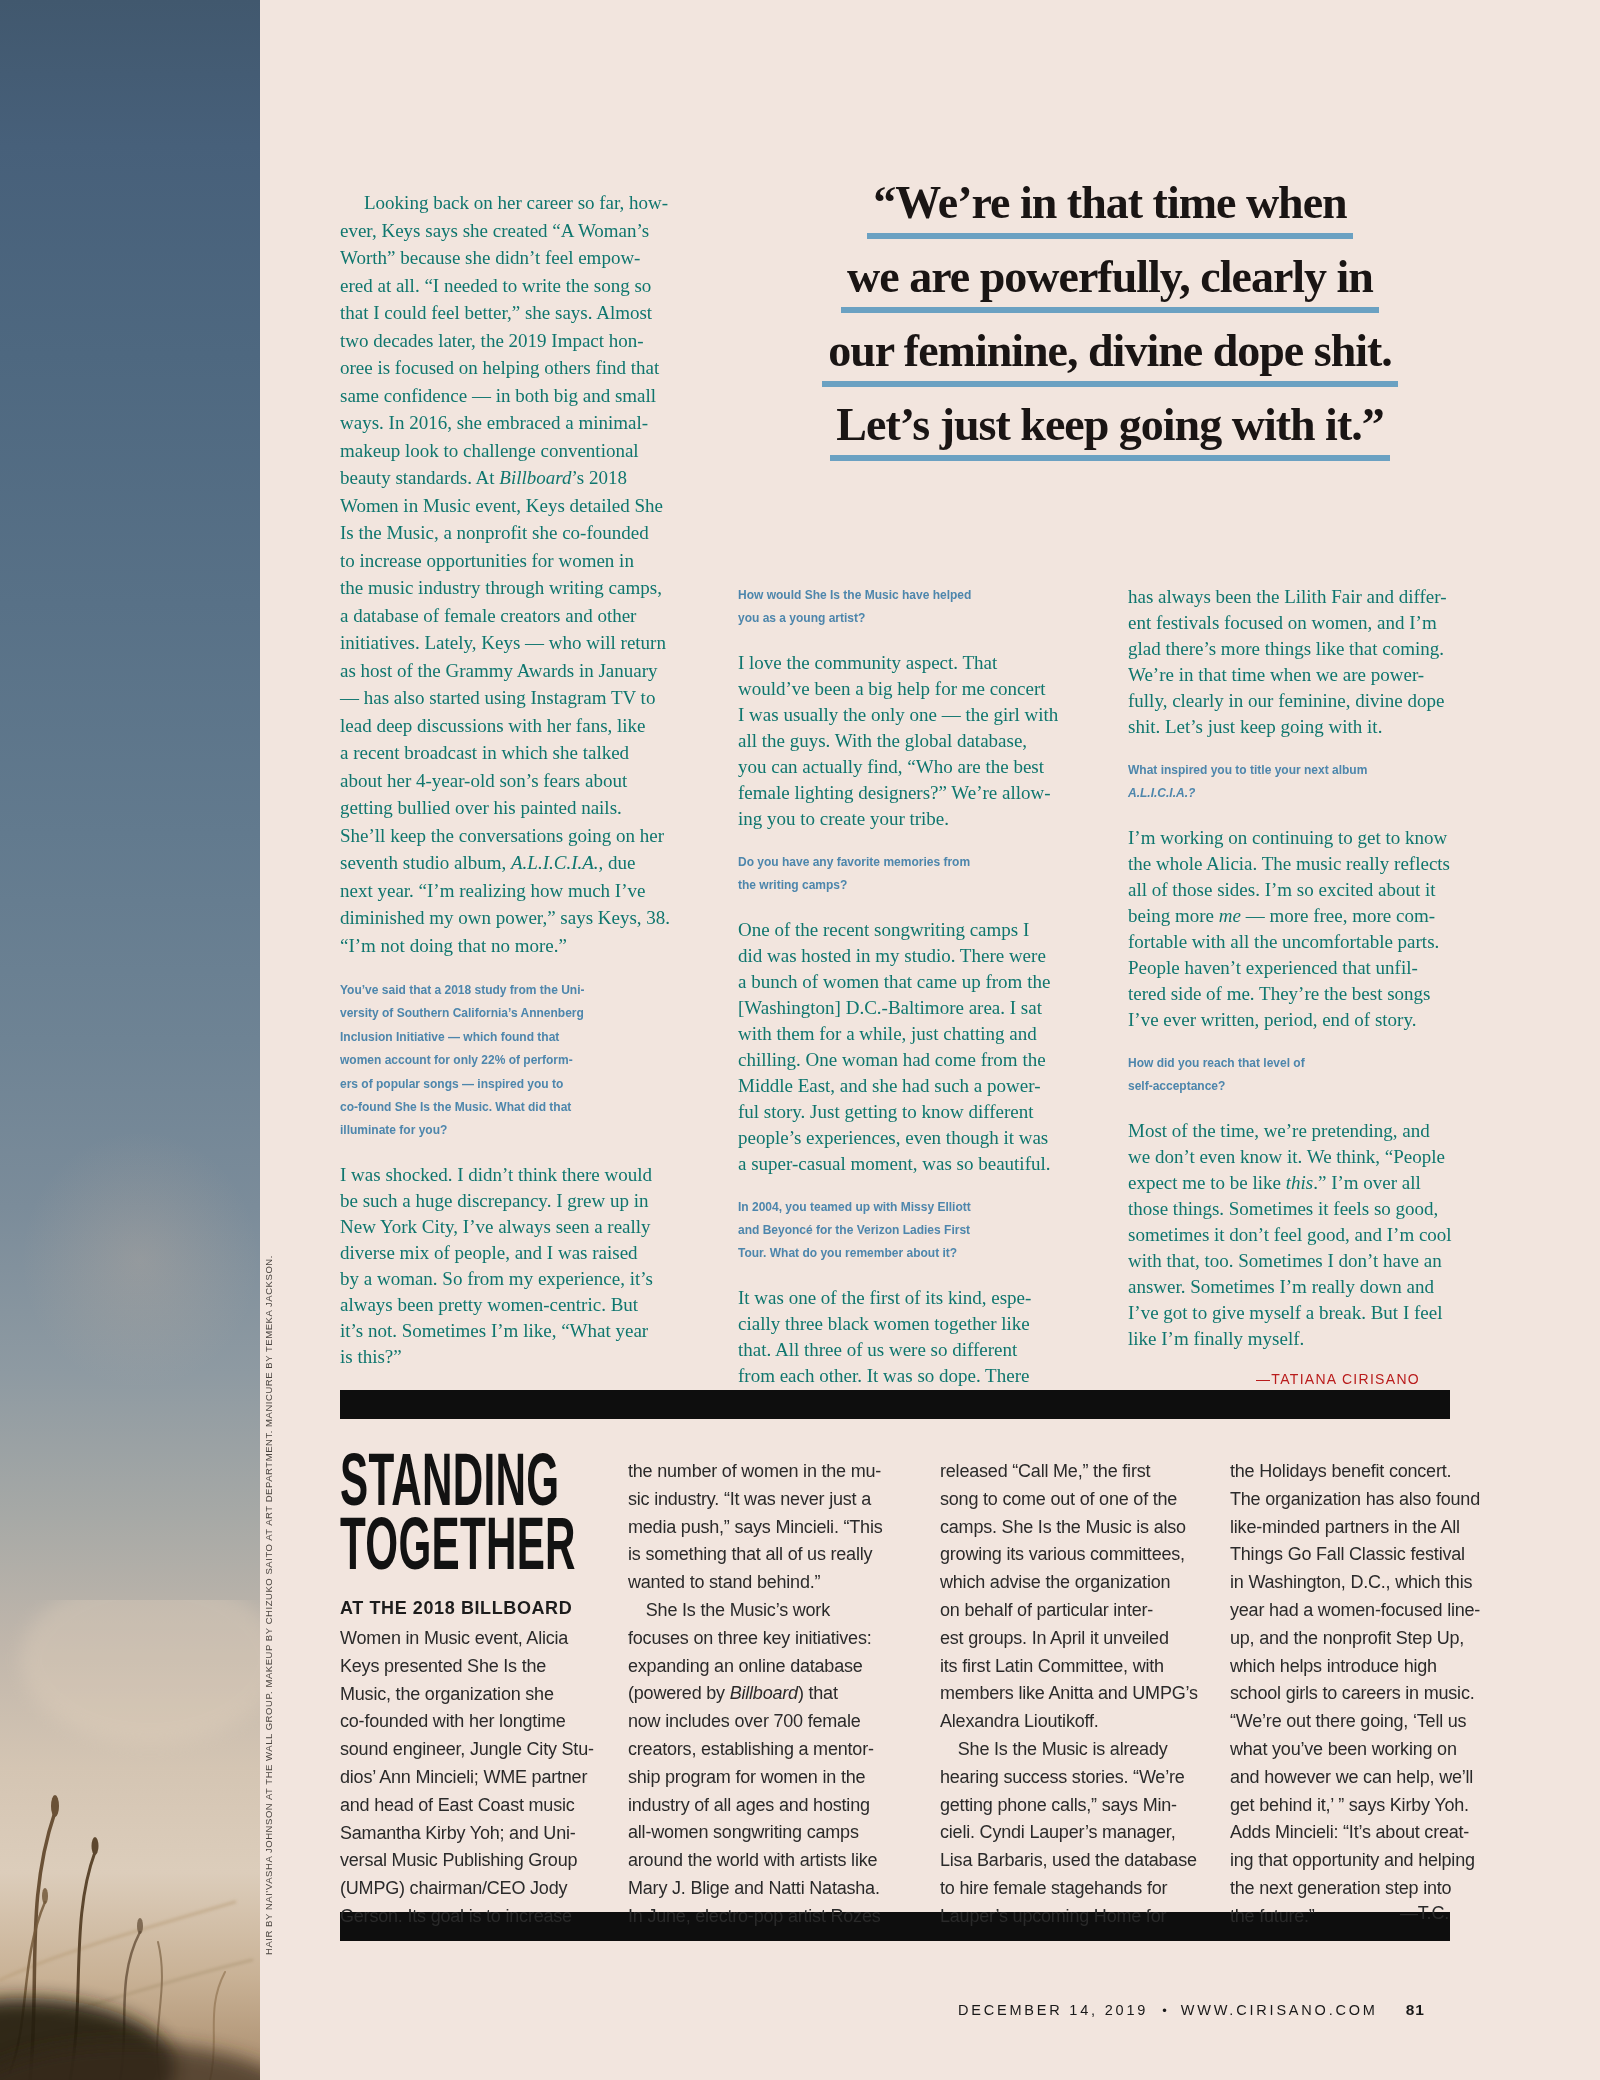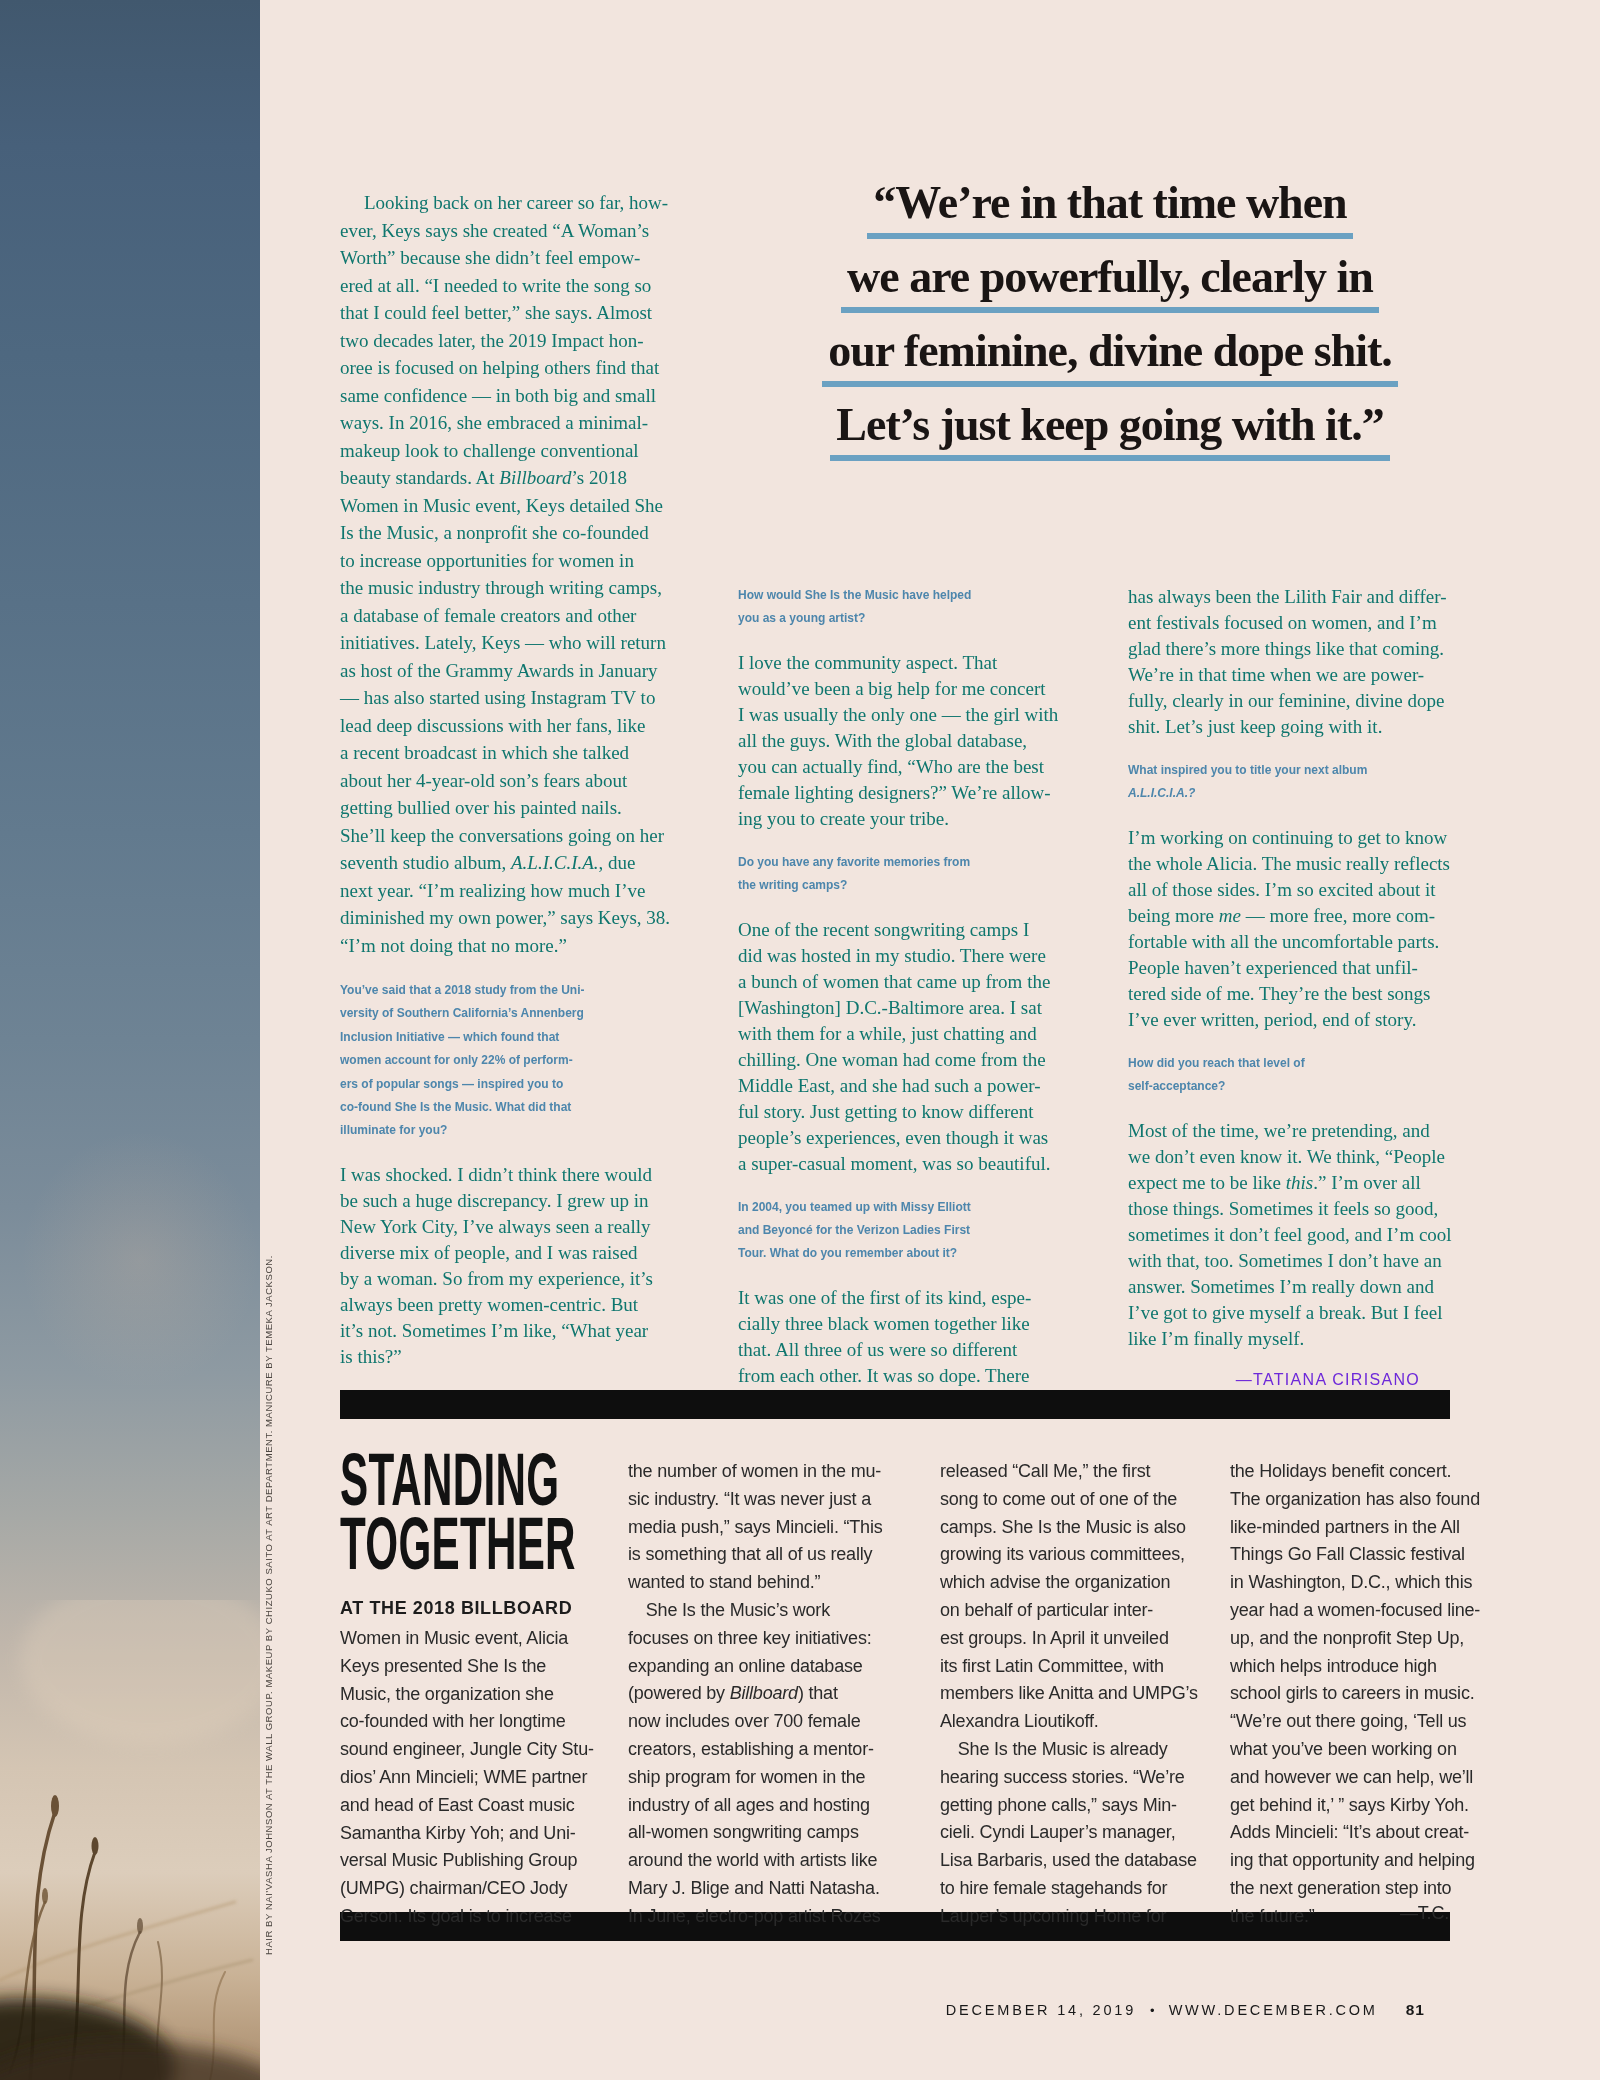--- a/index.html
+++ b/index.html
@@ -55,21 +55,21 @@
     border-bottom:6px solid #6ba1c2;padding:0 6px 5px 6px;margin-bottom:13px;
   }
 
   
   .col-mid{position:absolute;left:738px;top:584px;width:376px;}
   .col-right{position:absolute;left:1128px;top:584px;width:392px;}
   .col-mid .q,.col-right .q{margin:16px 0 5px 0;}
   .col-mid .q:first-child,.col-right .a:first-child{margin-top:0;}
   .byline{
     margin-top:12px;width:292px;text-align:right;
-    font-size:16px;letter-spacing:1.3px;color:#6d28d9;
+    font-size:14px;letter-spacing:1.3px;color:#b91c1c;
   }
 
   
   .bar{position:absolute;left:340px;width:1110px;height:29px;background:#0e0e0e;}
   .bar1{top:1390px;}
   .bar2{top:1912px;}
 
   
   .st-col1{position:absolute;left:340px;top:1448px;width:260px;}
   .st-headline{
@@ -322,14 +322,14 @@
 and however we can help, we’ll
 get behind it,’ ” says Kirby Yoh.
 Adds Mincieli: “It’s about creat-
 ing that opportunity and helping
 the next generation step into
 the future.”</div>
   <span class="tc">—T.C.</span>
 </div>
 
 <div class="footer">
-  <span>DECEMBER 14, 2019</span><span class="dot">•</span><span>WWW.DECEMBER.COM</span><span class="pg">81</span>
+  <span>DECEMBER 14, 2019</span><span class="dot">•</span><span>WWW.CIRISANO.COM</span><span class="pg">81</span>
 </div>
 
 </body></html>

